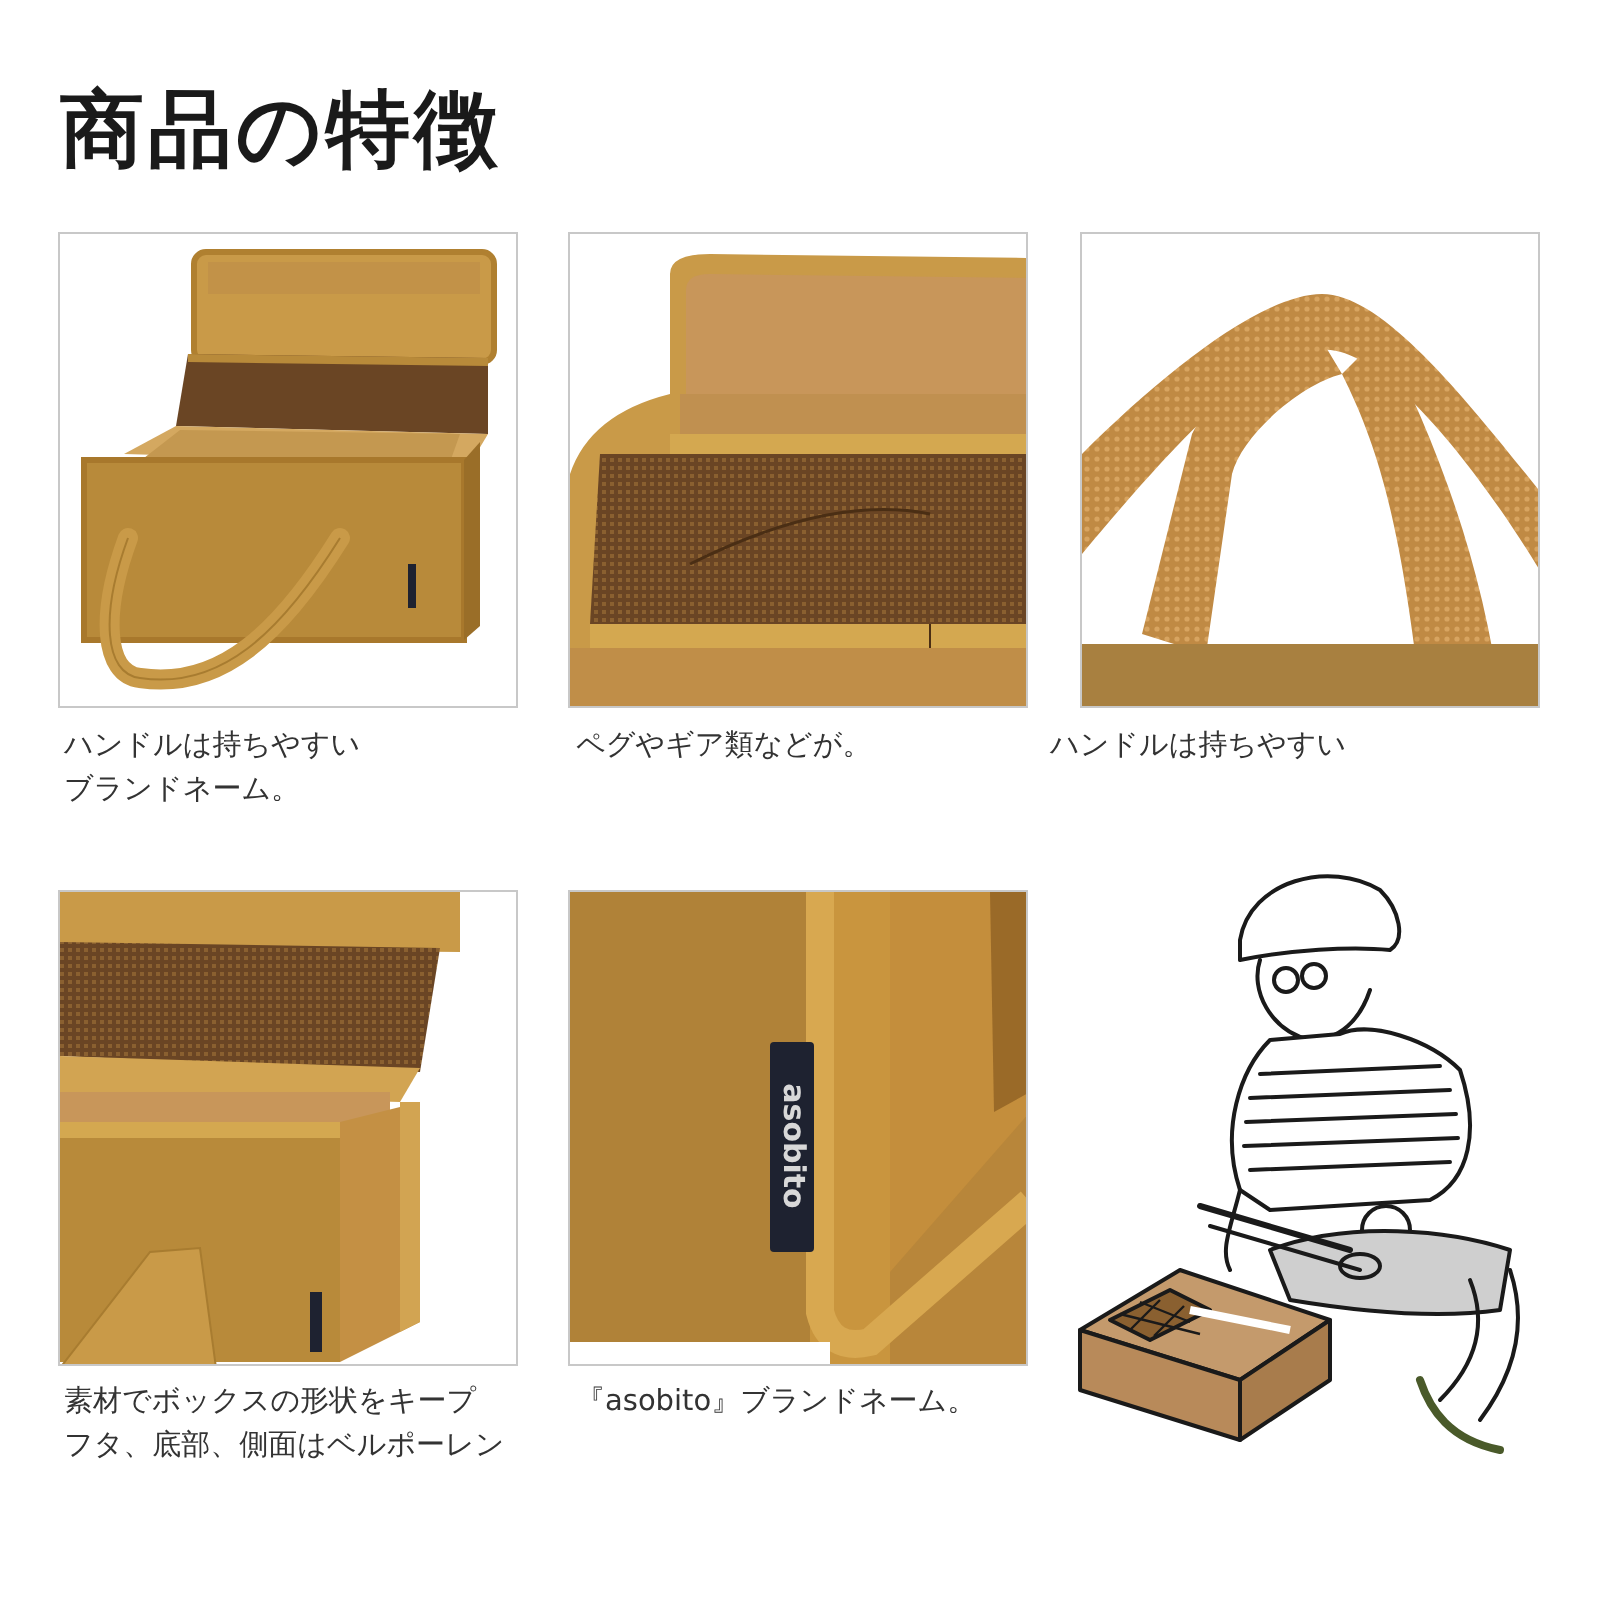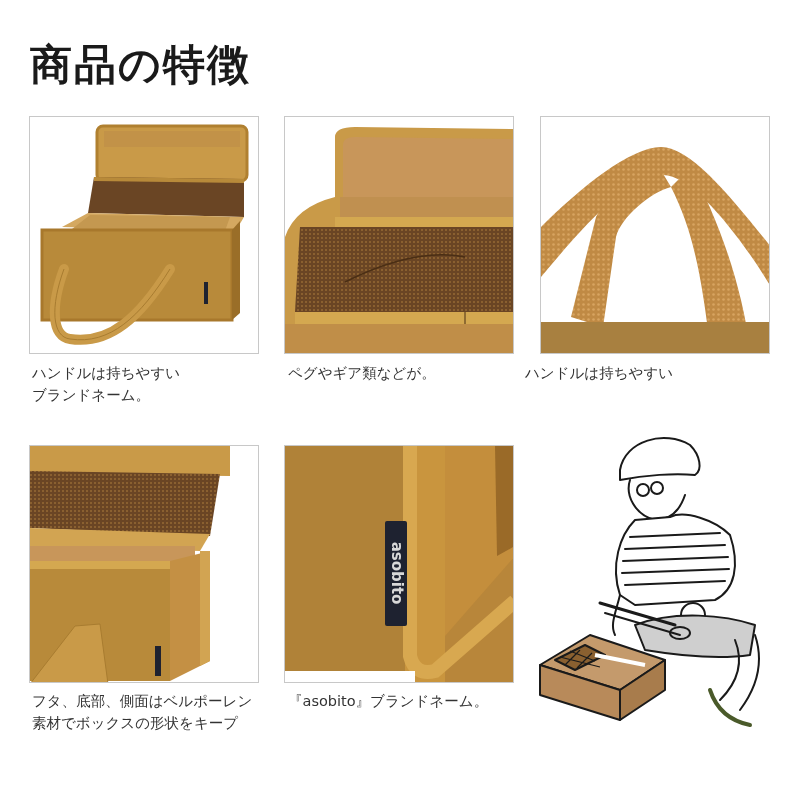--- a/index.html
+++ b/index.html
@@ -93,22 +93,22 @@
     <rect x="0" y="100" width="165" height="30" fill="#c8965a"></rect>
     <rect x="0" y="115" width="140" height="8" fill="#d4a850"></rect>
     <rect x="0" y="123" width="140" height="112" fill="#b88a3a"></rect>
     <polygon points="140,115 180,105 180,215 140,235" fill="#c49044"></polygon>
     <polygon points="170,105 180,105 180,215 170,220" fill="#d2a452"></polygon>
     <rect x="125" y="200" width="6" height="30" fill="#1e2230"></rect>
     <path d="M 0 238 L 45 180 L 70 178 L 78 238 Z" fill="#c99a48" stroke="#a87c30" stroke-width="1"></path>
   </svg>
 </div>
 <div class="caption" style="left:32px; top:690px;">
+  <div>素材でボックスの形状をキープ</div>
   <div>フタ、底部、側面はベルポーレン</div>
-  <div>素材でボックスの形状をキープ</div>
 </div>
 
 <div class="panel" style="left:284px; top:445px;">
   <svg width="230" height="238" viewBox="0 0 230 238">
     <rect x="0" y="0" width="230" height="238" fill="#b8863a"></rect>
     <rect x="0" y="0" width="120" height="225" fill="#b08238"></rect>
     <rect x="120" y="0" width="40" height="238" fill="#c9953e"></rect>
     <path d="M 125 0 L 125 210 Q 130 230 150 225 L 230 155" fill="none" stroke="#d8a850" stroke-width="14"></path>
     <polygon points="160,0 230,0 230,110 160,190" fill="#c48e3c"></polygon>
     <polygon points="210,0 230,0 230,100 212,110" fill="#9a6a28"></polygon>

